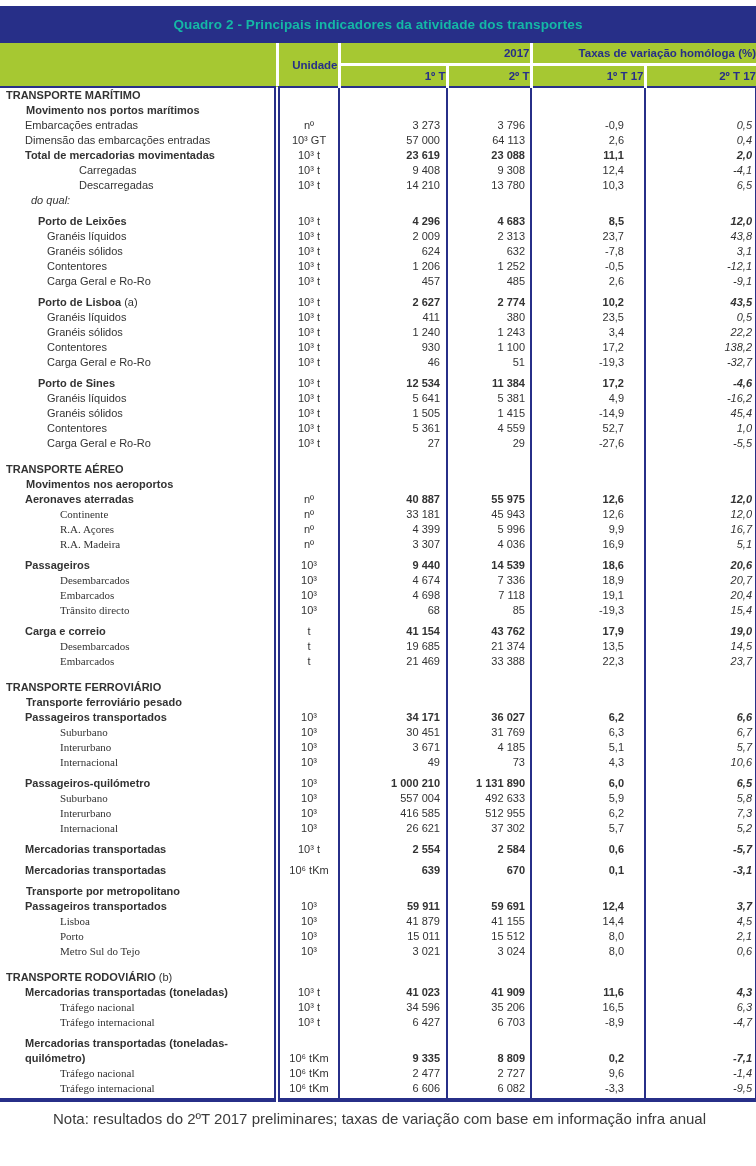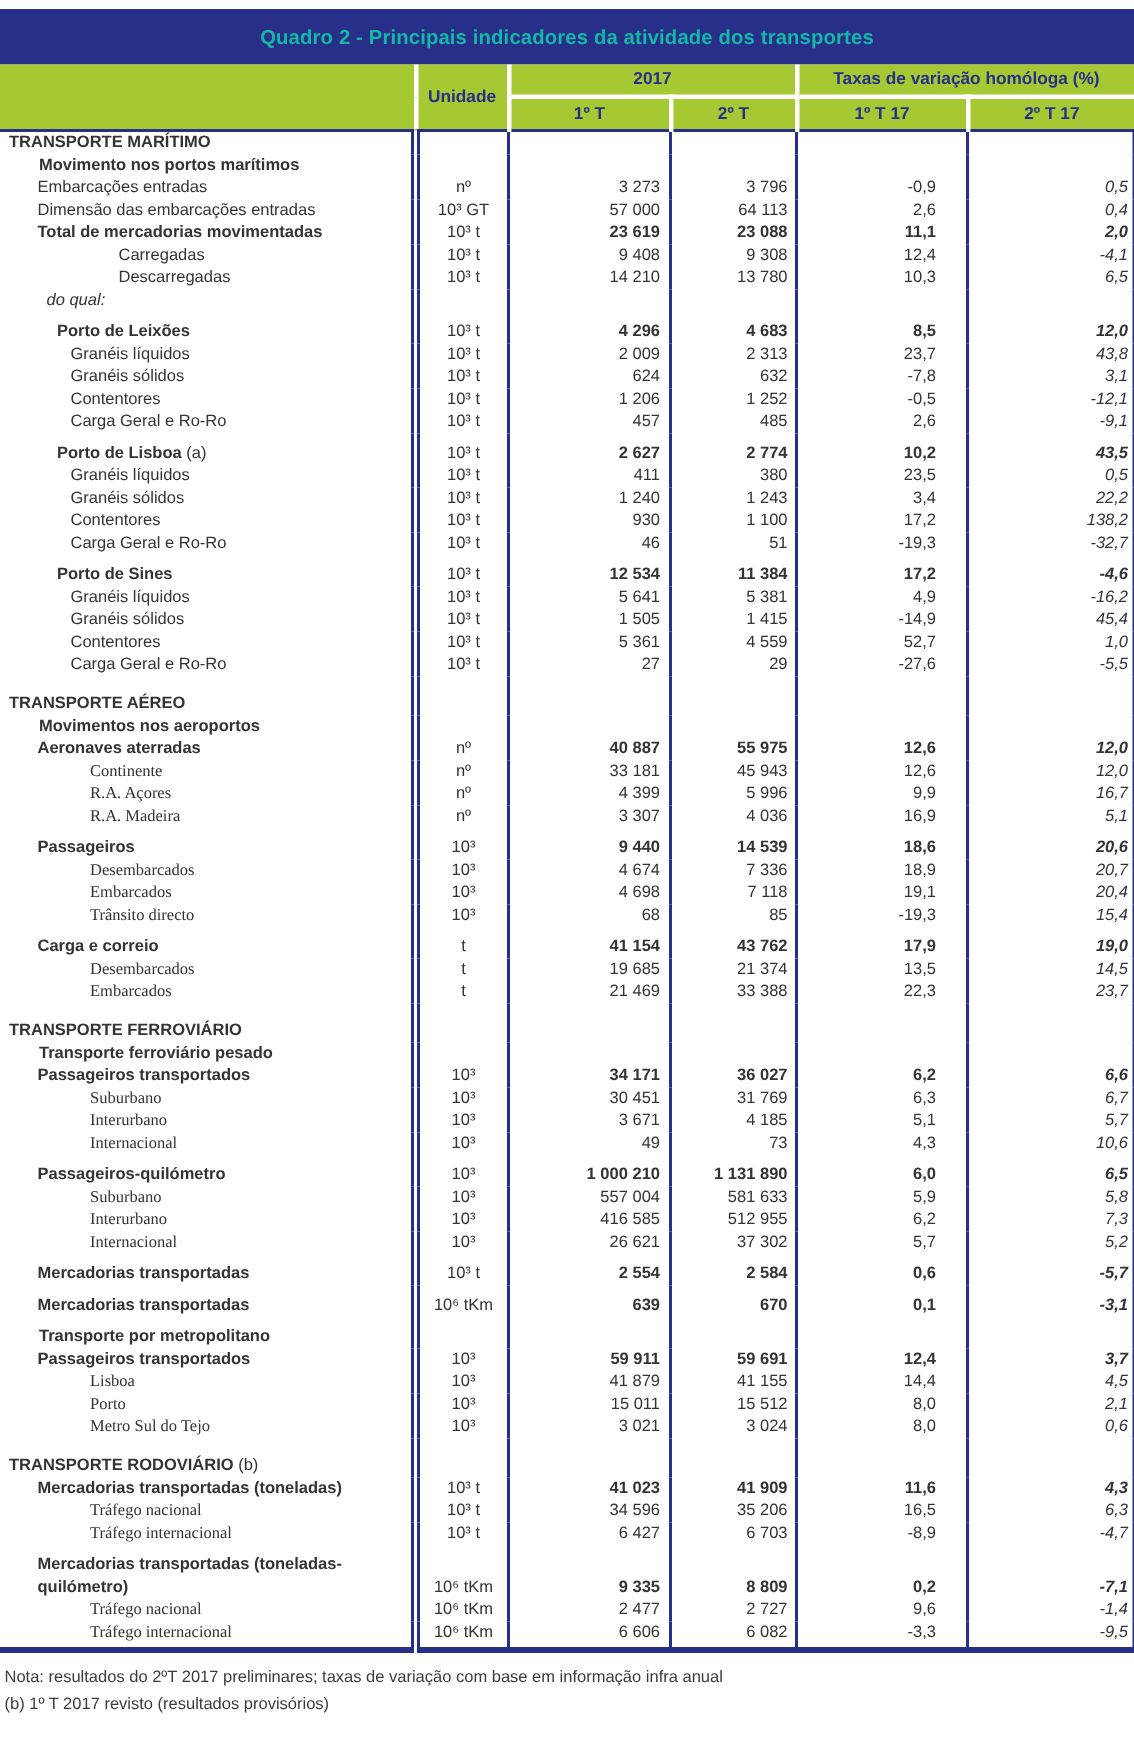--- a/index.html
+++ b/index.html
@@ -41,21 +41,21 @@
   thead td{
     background:var(--green);
     color:var(--navy);
     font-weight:bold;
     font-size:11.5px;
     text-align:center;
     vertical-align:middle;
     height:18px;
     padding:1px 0;
   }
-  thead td.sep-l{border-left:3px solid #fff;}
+  thead td.sep-l{border-left:3px solid #fff;text-align:right;}
   thead td.sep-b{border-bottom:3px solid #fff;}
   thead tr:last-child td{border-bottom:2px solid var(--navy);}
   thead td.rowspan2{border-bottom:2px solid var(--navy);}
 
   
   tbody td{
     font-size:11px;
     line-height:15px;
     padding:0;
     vertical-align:bottom;
@@ -87,24 +87,25 @@
   td.lv1{padding-left:26px;}
   td.lv2{padding-left:25px;}
   td.lv3{padding-left:60px;font-family:Liberation Serif, serif;}
   td.lv4{padding-left:79px;}
   td.lvp{padding-left:38px;}
   td.lvps{padding-left:47px;}
   td.lvdq{padding-left:31px;}
 
   .notes{padding:8px 0 6px 3px;}
   .note-line{
-    font-size:11px;
+    font-size:15px;
     line-height:17px;
     color:#3b3b3b;
     margin-bottom:1px;
+    text-align:center;
   }
 </style>
 </head>
 <body>
 
 <div class="wrap">
 
   <div class="title-bar">Quadro 2 - Principais indicadores da atividade dos transportes</div>
 
   <table>
@@ -472,21 +473,21 @@
           <td class="unit">10³</td>
           <td class="val v1">1 000 210</td>
           <td class="val v2">1 131 890</td>
           <td class="val v3">6,0</td>
           <td class="val v4">6,5</td>
         </tr>
         <tr>
           <td class="label lv3">Suburbano</td>
           <td class="unit">10³</td>
           <td class="val v1">557 004</td>
-          <td class="val v2">581 633</td>
+          <td class="val v2">492 633</td>
           <td class="val v3">5,9</td>
           <td class="val v4">5,8</td>
         </tr>
         <tr>
           <td class="label lv3">Interurbano</td>
           <td class="unit">10³</td>
           <td class="val v1">416 585</td>
           <td class="val v2">512 955</td>
           <td class="val v3">6,2</td>
           <td class="val v4">7,3</td>
@@ -609,16 +610,15 @@
           <td class="val v1">6 606</td>
           <td class="val v2">6 082</td>
           <td class="val v3">-3,3</td>
           <td class="val v4">-9,5</td>
         </tr>
       </tbody>
   </table>
 
   <div class="notes">
     <div class="note-line">Nota: resultados do 2ºT 2017 preliminares; taxas de variação com base em informação infra anual</div>
-    <div class="note-line">(b) 1º T 2017 revisto (resultados provisórios)</div>
   </div>
 
 </div>
 
 </body></html>

